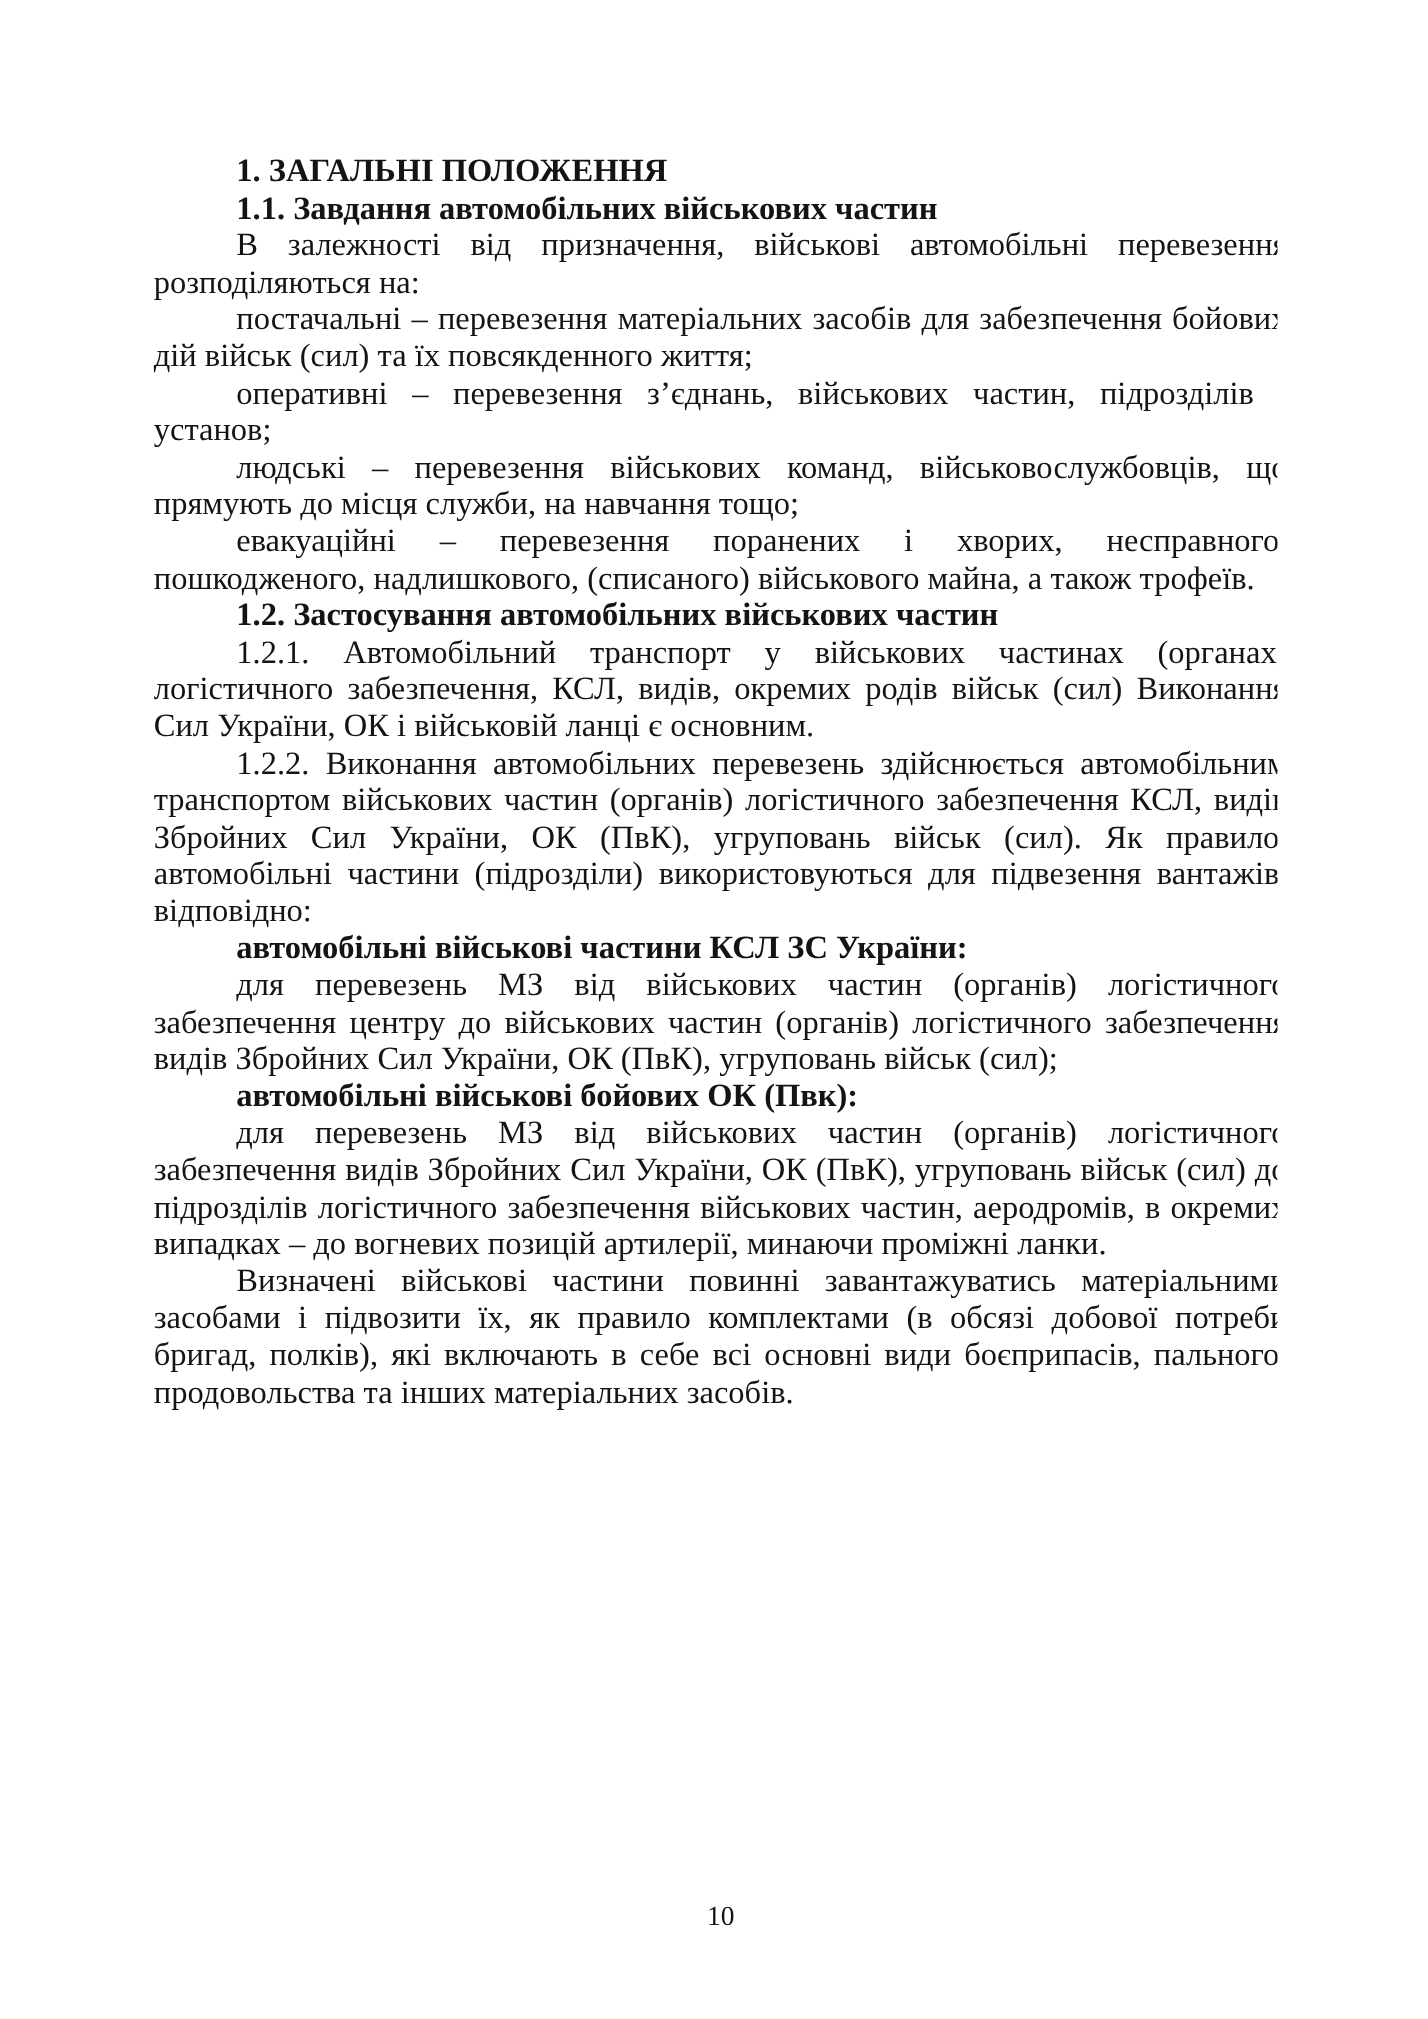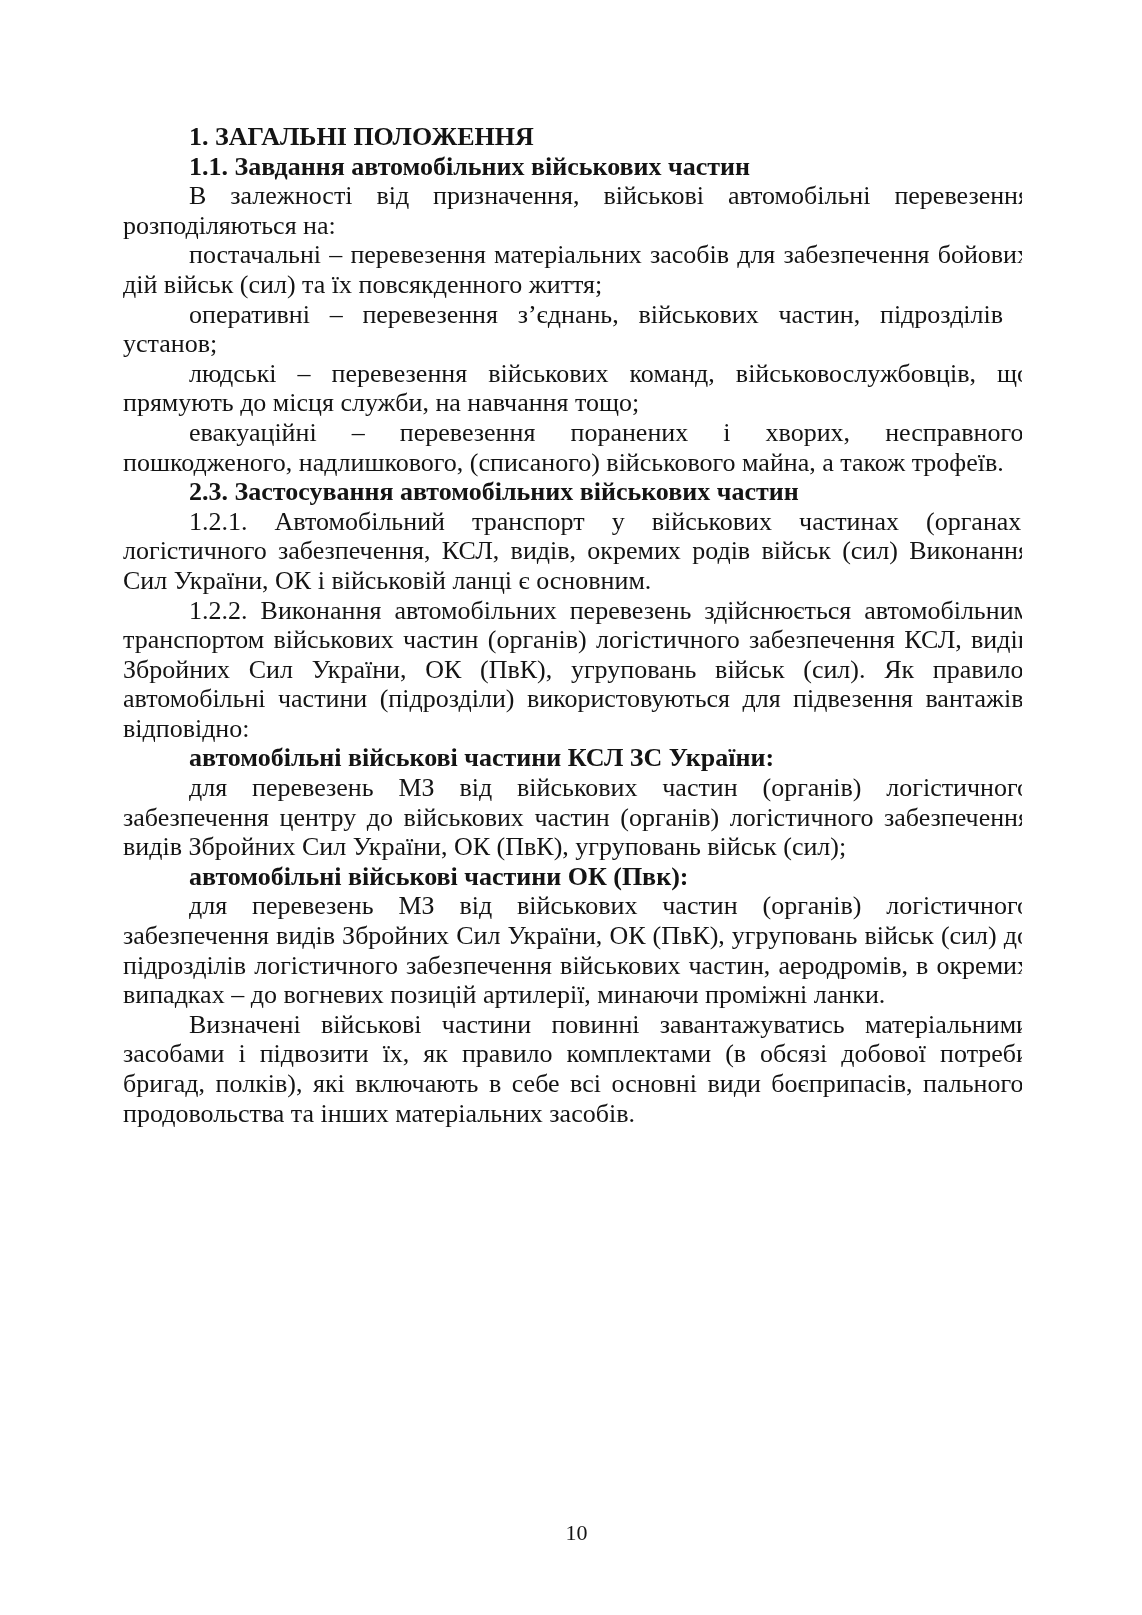--- a/index.html
+++ b/index.html
@@ -46,26 +46,26 @@
     <p class="bold">1. ЗАГАЛЬНІ ПОЛОЖЕННЯ</p>
 
     <p class="bold gap">1.1. Завдання автомобільних військових частин</p>
 
     <p>В залежності від призначення, військові автомобільні перевезення розподіляються на:</p>
     <p>постачальні – перевезення матеріальних засобів для забезпечення бойових дій військ (сил) та їх повсякденного життя;</p>
     <p>оперативні – перевезення з’єднань, військових частин, підрозділів і установ;</p>
     <p>людські – перевезення військових команд, військовослужбовців, що прямують до місця служби, на навчання тощо;</p>
     <p>евакуаційні – перевезення поранених і хворих, несправного, пошкодженого, надлишкового, (списаного) військового майна, а також трофеїв.</p>
 
-    <p class="bold gap">2.3. Застосування автомобільних військових частин</p>
+    <p class="bold gap">1.2. Застосування автомобільних військових частин</p>
 
     <p class="gap">1.2.1. Автомобільний транспорт у військових частинах (органах) логістичного забезпечення, КСЛ, видів, окремих родів військ (сил) Виконання Сил України, ОК і військовій ланці є основним.</p>
     <p class="gap">1.2.2. Виконання автомобільних перевезень здійснюється автомобільним транспортом військових частин (органів) логістичного забезпечення КСЛ, видів Збройних Сил України, ОК (ПвК), угруповань військ (сил). Як правило, автомобільні частини (підрозділи) використовуються для підвезення вантажів, відповідно:</p>
     <p class="bold">автомобільні військові частини КСЛ ЗС України:</p>
     <p>для перевезень МЗ від військових частин (органів) логістичного забезпечення центру до військових частин (органів) логістичного забезпечення видів Збройних Сил України, ОК (ПвК), угруповань військ (сил);</p>
-    <p class="bold">автомобільні військові частини ОК (Пвк):</p>
+    <p class="bold">автомобільні військові бойових ОК (Пвк):</p>
     <p>для перевезень МЗ від військових частин (органів) логістичного забезпечення видів Збройних Сил України, ОК (ПвК), угруповань військ (сил) до підрозділів логістичного забезпечення військових частин, аеродромів, в окремих випадках – до вогневих позицій артилерії, минаючи проміжні ланки.</p>
     <p>Визначені військові частини повинні завантажуватись матеріальними засобами і підвозити їх, як правило комплектами (в обсязі добової потреби бригад, полків), які включають в себе всі основні види боєприпасів, пального, продовольства та інших матеріальних засобів.</p>
 
   </div>
 
   <div class="page-number">10</div>
 </div>
 
 </body></html>

